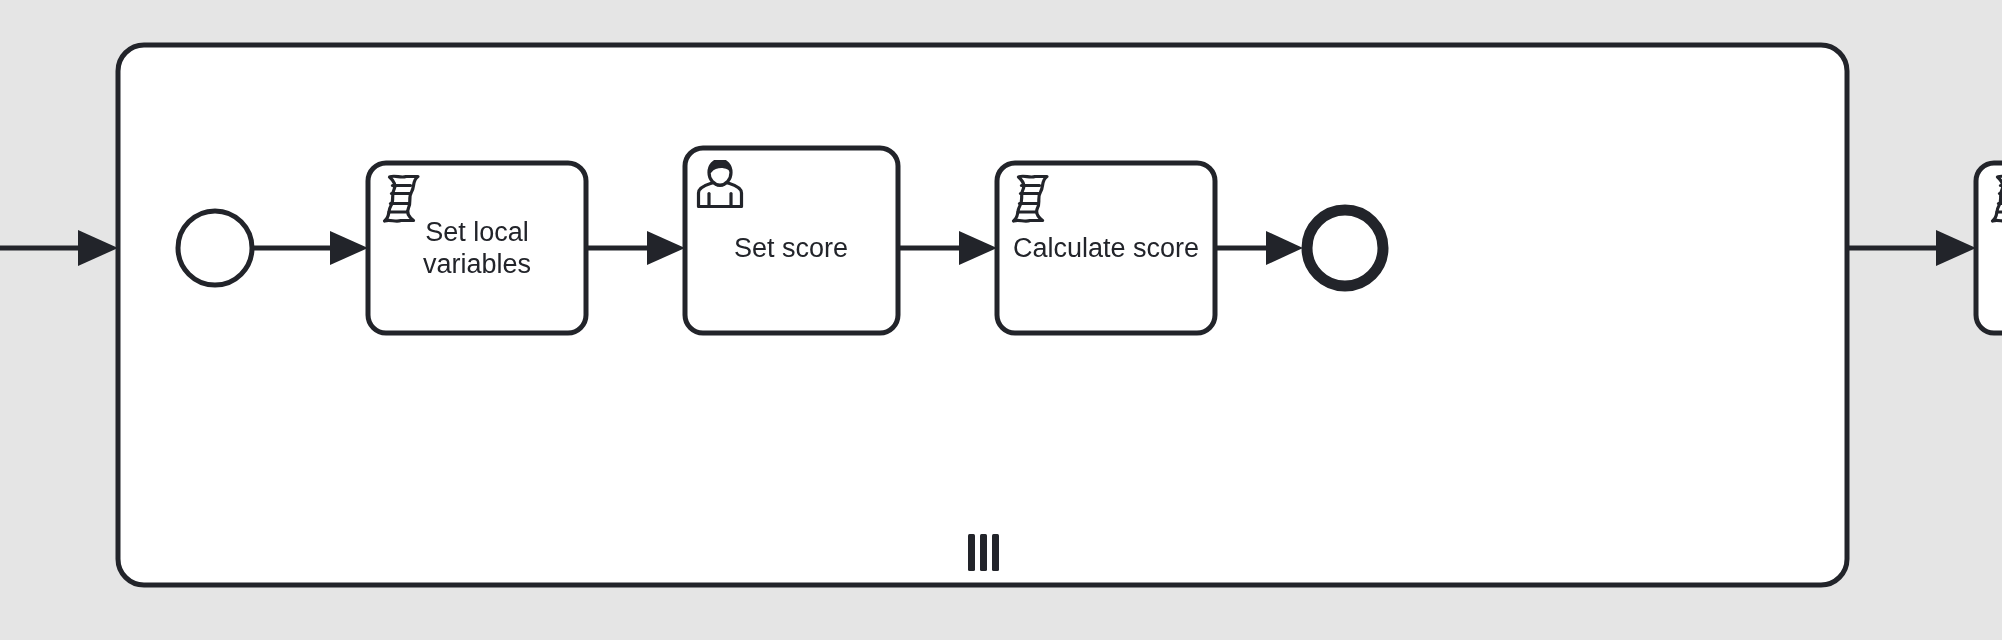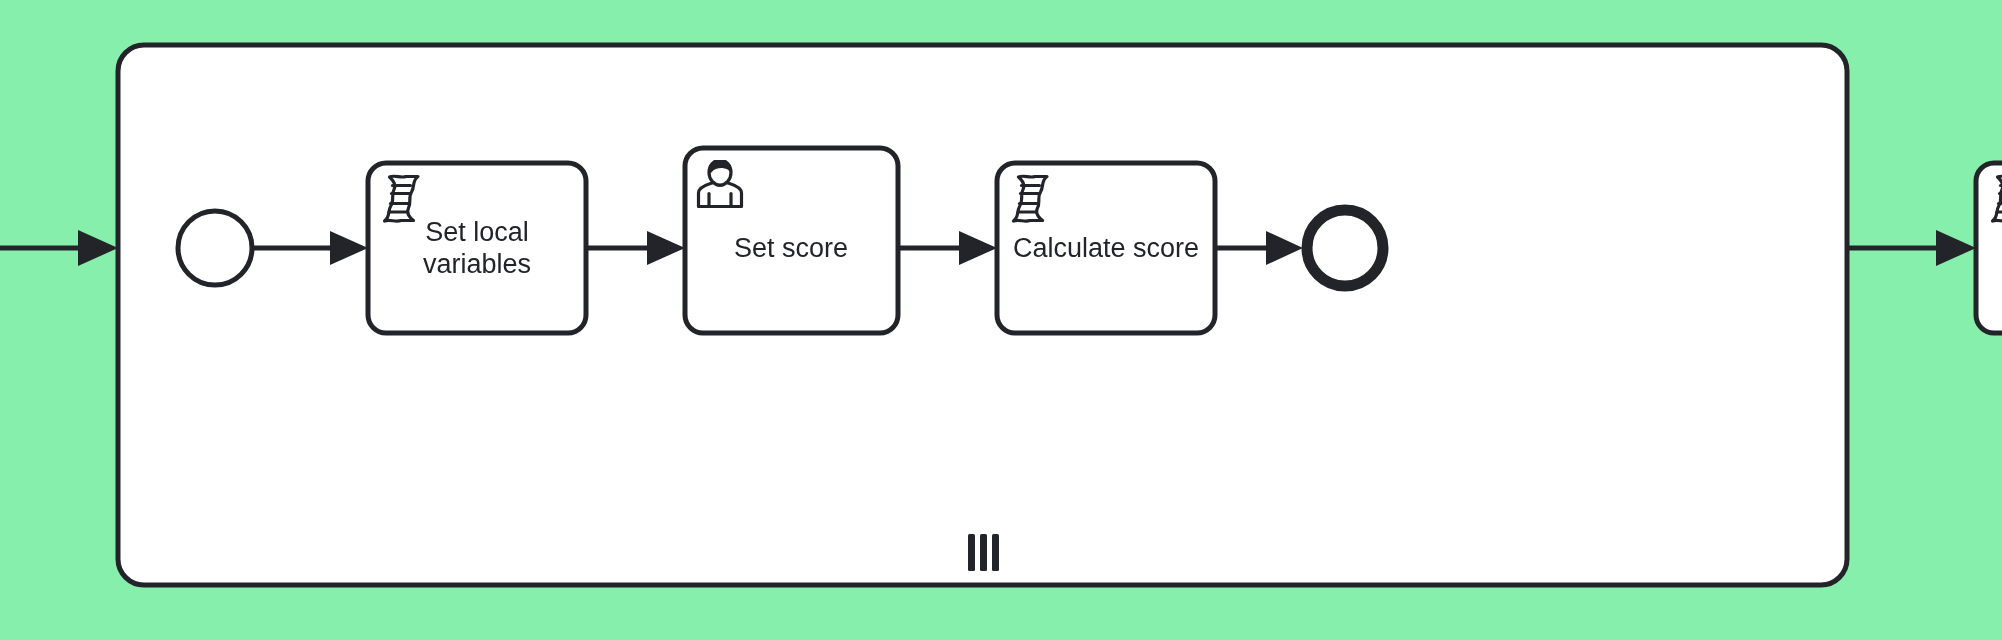--- a/index.html
+++ b/index.html
@@ -8,21 +8,21 @@
     padding: 0;
     background: #ffffff;
   }
   body {
     font-family: "Liberation Sans", sans-serif;
   }
   #canvas {
     position: relative;
     width: 2002px;
     height: 640px;
-    background: #86efac;
+    background: #e5e5e5;
     overflow: hidden;
   }
   #bpmn-svg {
     position: absolute;
     left: 0;
     top: 0;
     width: 2002px;
     height: 640px;
     display: block;
   }

